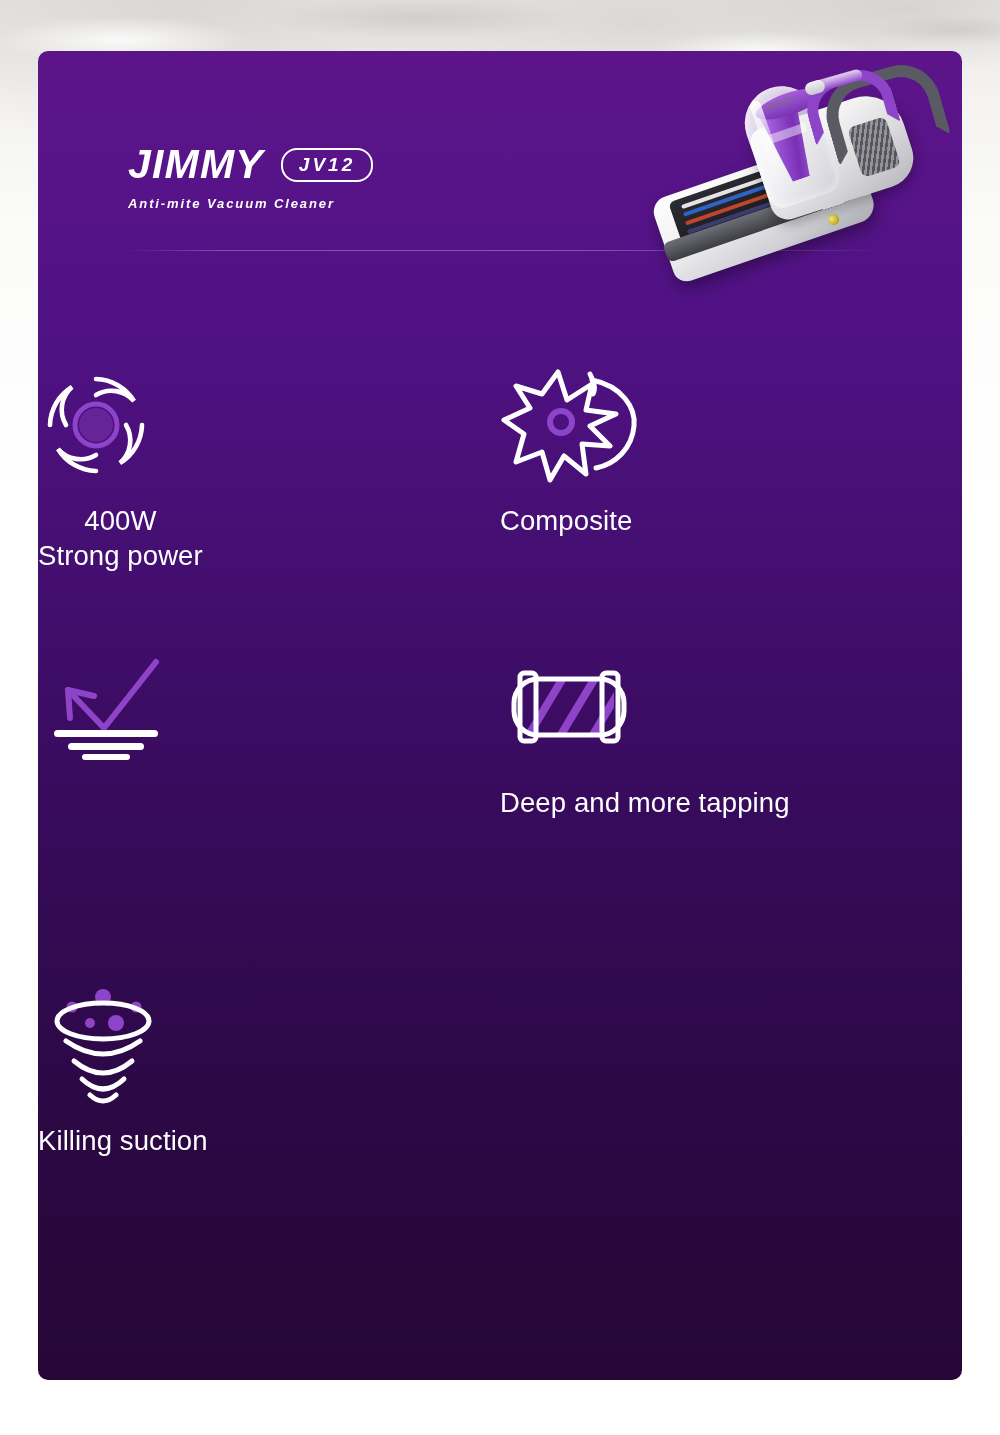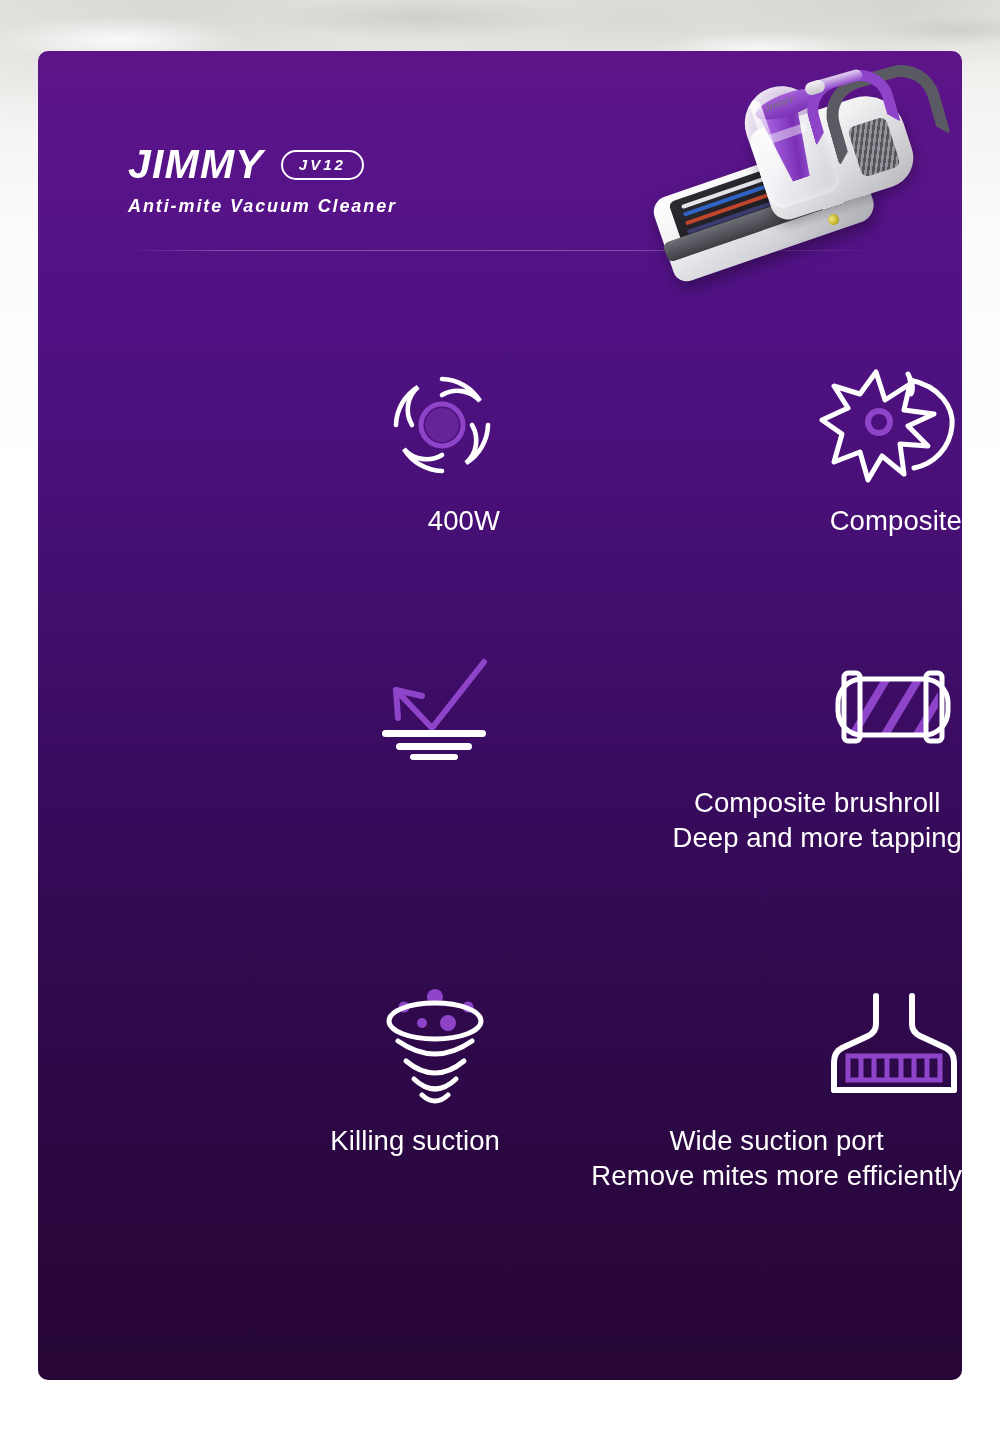--- a/index.html
+++ b/index.html
@@ -76,30 +76,30 @@
     font-weight: bold;
     font-style: italic;
     letter-spacing: 1.2px;
     line-height: 1;
   }
   #model-badge {
     border: 2px solid #ffffff;
     border-radius: 16px;
     padding: 5px 16px 6px 16px;
     color: #ffffff;
-    font-size: 15px;
+    font-size: 19px;
     font-weight: bold;
     font-style: italic;
     letter-spacing: 3px;
     line-height: 1;
   }
   #brand-tagline {
     margin-top: 11px;
     color: #ffffff;
-    font-size: 18px;
+    font-size: 13px;
     font-weight: bold;
     font-style: italic;
     letter-spacing: 1.9px;
   }
   #header-divider {
     position: absolute;
     left: 92px;
     top: 199px;
     width: 742px;
     height: 1px;
@@ -271,21 +271,21 @@
     left: 0;
     top: 310px;
     width: 924px;
     display: grid;
     grid-template-columns: 1fr 1fr;
     grid-template-rows: 282px 338px 1fr;
   }
   .feature {
     display: flex;
     flex-direction: column;
-    align-items: flex-end;
+    align-items: flex-start;
     justify-content: flex-start;
   }
   .feature-icon {
     height: 128px;
     display: flex;
     align-items: center;
     justify-content: center;
   }
   .feature-text {
     margin-top: 14px;
@@ -352,20 +352,21 @@
               <path d="M104 58 A46 46 0 0 1 82 96 A30 30 0 0 0 88 58"></path>
               <path d="M58 104 A46 46 0 0 1 20 82 A30 30 0 0 0 58 88"></path>
               <path d="M12 58 A46 46 0 0 1 34 20 A30 30 0 0 0 28 58"></path>
             </g>
             <circle cx="58" cy="58" r="21" fill="none" stroke="#8e44c9" stroke-width="5"></circle>
             <circle cx="58" cy="58" r="17" fill="#6f2ba3" opacity="0.75"></circle>
           </svg>
         </div>
         <div class="feature-text">
           <span>400W</span>
+          <span class="l2">Strong power</span>
         </div>
       </div>
 
       <div class="feature">
         <div class="feature-icon">
           <svg width="144" height="122" viewBox="0 0 144 122">
             <path d="M58 8 L67 36 L92 20 L86 46 L116 50 L90 62 L110 82 L82 80 L86 110 L64 92 L50 116 L42 88 L16 98 L24 70 L4 56 L30 44 L16 22 L42 30 Z" fill="none" stroke="#ffffff" stroke-width="5" stroke-linejoin="round"></path>
             <circle cx="61" cy="58" r="11" fill="none" stroke="#8e44c9" stroke-width="6"></circle>
             <path d="M92 16 C122 22 136 44 134 62 C132 84 116 100 96 104" fill="none" stroke="#ffffff" stroke-width="5" stroke-linecap="round"></path>
             <path d="M90 10 C94 18 96 24 93 30" fill="none" stroke="#ffffff" stroke-width="5" stroke-linecap="round"></path>
@@ -404,21 +405,20 @@
                 <line x1="56" y1="80" x2="98" y2="10"></line>
                 <line x1="88" y1="80" x2="130" y2="10"></line>
               </g>
             </g>
             <rect x="14" y="16" width="110" height="56" rx="24" fill="none" stroke="#ffffff" stroke-width="5"></rect>
             <rect x="20" y="10" width="16" height="68" rx="4" fill="none" stroke="#ffffff" stroke-width="5"></rect>
             <rect x="102" y="10" width="16" height="68" rx="4" fill="none" stroke="#ffffff" stroke-width="5"></rect>
           </svg>
         </div>
         <div class="feature-text">
-          <span>Composite brushroll</span>
           <span class="l2">Deep and more tapping</span>
         </div>
       </div>
 
       <div class="feature">
         <div class="feature-icon">
           <svg width="130" height="124" viewBox="0 0 130 124">
             <circle cx="65" cy="14" r="8" fill="#8e44c9"></circle>
             <circle cx="34" cy="24" r="5.5" fill="#8e44c9"></circle>
             <circle cx="98" cy="24" r="5.5" fill="#8e44c9"></circle>
@@ -429,38 +429,16 @@
             <path d="M36 78 Q65 102 94 78" fill="none" stroke="#ffffff" stroke-width="5" stroke-linecap="round"></path>
             <path d="M44 96 Q65 116 86 96" fill="none" stroke="#ffffff" stroke-width="5" stroke-linecap="round"></path>
             <path d="M52 112 Q65 124 78 112" fill="none" stroke="#ffffff" stroke-width="5" stroke-linecap="round"></path>
           </svg>
         </div>
         <div class="feature-text">
           <span class="l2">Killing suction</span>
         </div>
       </div>
 
-      <div class="feature">
-        <div class="feature-icon">
-          <svg width="136" height="110" viewBox="0 0 136 110">
-            <path d="M50 6 L50 34 Q50 42 42 46 L16 58 Q8 62 8 72 L8 100
-                     M86 6 L86 34 Q86 42 94 46 L120 58 Q128 62 128 72 L128 100" fill="none" stroke="#ffffff" stroke-width="6" stroke-linecap="round" stroke-linejoin="round"></path>
-            <line x1="8" y1="100" x2="128" y2="100" stroke="#ffffff" stroke-width="6" stroke-linecap="round"></line>
-            <g fill="none" stroke="#8e44c9" stroke-width="5">
-              <rect x="22" y="66" width="92" height="24"></rect>
-              <line x1="35" y1="66" x2="35" y2="90"></line>
-              <line x1="48" y1="66" x2="48" y2="90"></line>
-              <line x1="61" y1="66" x2="61" y2="90"></line>
-              <line x1="75" y1="66" x2="75" y2="90"></line>
-              <line x1="88" y1="66" x2="88" y2="90"></line>
-              <line x1="101" y1="66" x2="101" y2="90"></line>
-            </g>
-          </svg>
-        </div>
-        <div class="feature-text">
-          <span>Wide suction port</span>
-          <span class="l2">Remove mites more efficiently</span>
-        </div>
-      </div>
 
     </div>
   </div>
 </div>
 
 </body></html>

